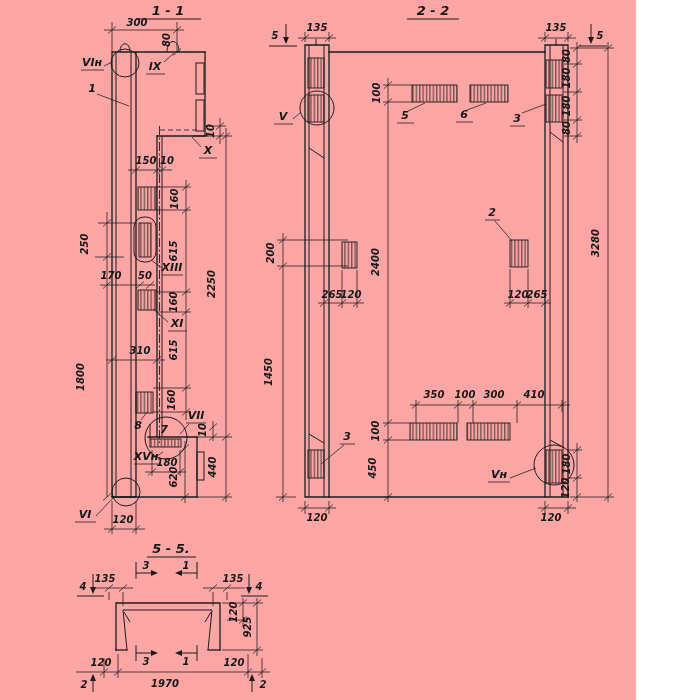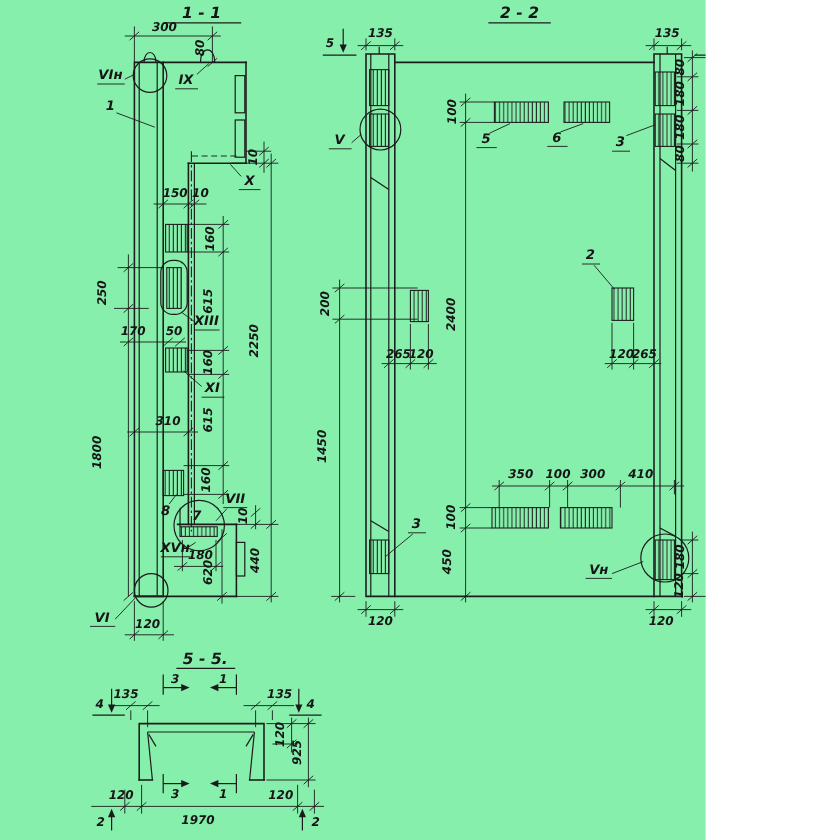--- a/index.html
+++ b/index.html
@@ -1,16 +1,16 @@
 <!DOCTYPE html>
 <html><head>
 <meta charset="utf-8">
 <style>
   html,body{margin:0;padding:0;background:#ffffff;}
-  .page{width:588px;height:700px;background:#86efac;position:relative;overflow:hidden;}
+  .page{width:636px;height:700px;background:#fca5a5;position:relative;overflow:hidden;}
   svg{display:block;}
   .ol{stroke:#1c1c1c;stroke-width:1.3;fill:none;stroke-linecap:square;}
   .o2{stroke:#1c1c1c;stroke-width:1.0;fill:none;}
   .dm{stroke:#1c1c1c;stroke-width:0.75;fill:none;}
   .dd{stroke:#1c1c1c;stroke-width:0.9;fill:none;stroke-dasharray:9 2.5 2 2.5;}
   .hd{stroke:#1c1c1c;stroke-width:0.8;fill:none;stroke-dasharray:5 3;}
   .ah{fill:#1c1c1c;stroke:none;}
   text{fill:#161616;font-family:"DejaVu Sans",sans-serif;font-style:italic;font-weight:600;font-size:10px;text-anchor:middle;}
   .lb{font-size:11px;}
   .tt{font-size:13px;font-weight:700;}

